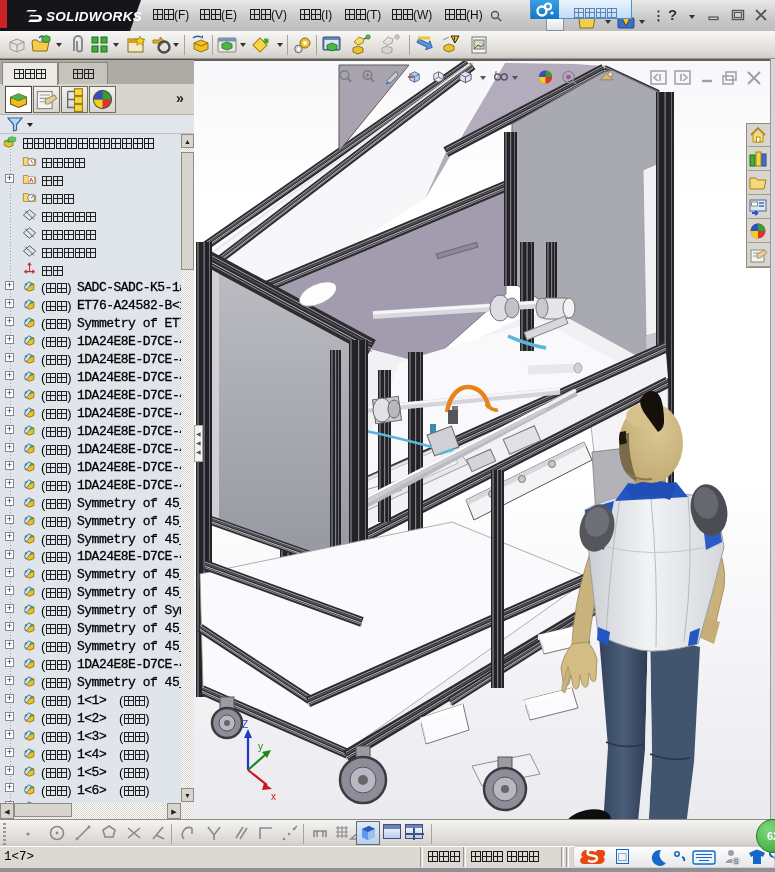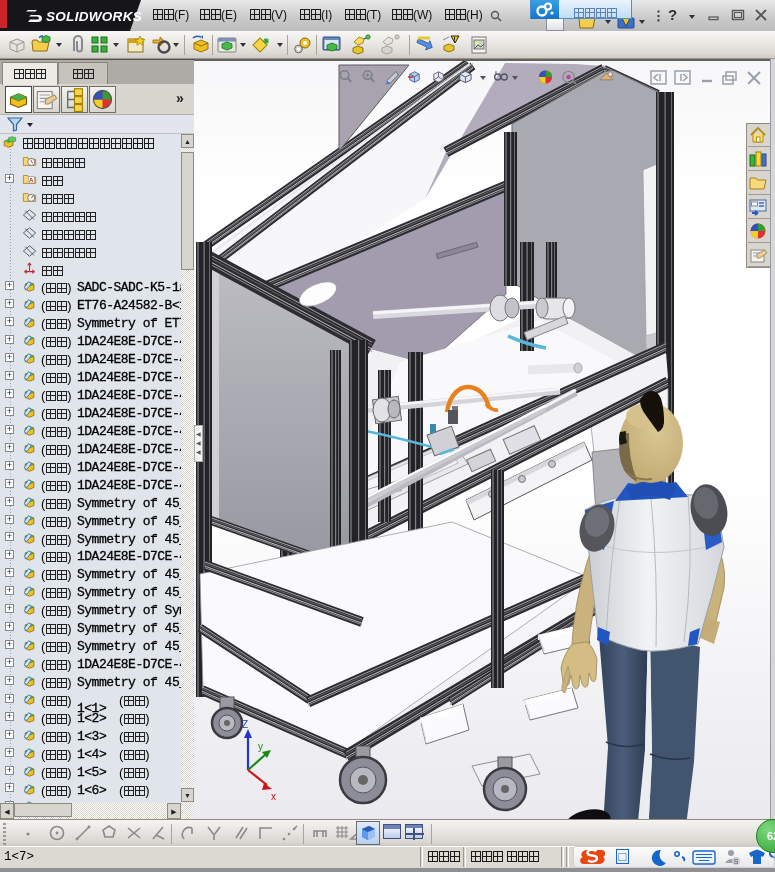--- a/index.html
+++ b/index.html
@@ -529,21 +529,21 @@
           <span class="lat" style="position:absolute;left:55px;top:3px">Symmetry of 45_4</span>
         </div>
 <span class="pbox" style="left:5px;top:560px">+</span>
         <div class="trow" style="top:555.8px;left:22px">
           <svg class="ticon" style="left:0;top:2px" viewBox="0 0 16 16">
             <path d="M3 6 L8 4 L13 6 L13 12 L8 14 L3 12 Z" fill="#f0c020" stroke="#7a5a00" stroke-width="0.8"></path>
             <path d="M3 6 L8 4 L13 6 L8 8 Z" fill="#58c058" stroke="#2a7a2a" stroke-width="0.6"></path>
             <path d="M2 10 L7 3 L10 5 L5 12 Z" fill="#cfe4f8" stroke="#3a6ea8" stroke-width="0.9"></path>
           </svg>
           <span style="position:absolute;left:19px;top:3px">(<i class="gs"></i><i class="gs"></i>)</span>
-          <span class="lat" style="position:absolute;left:55px;top:11px">1&lt;1&gt;</span>
+          <span class="lat" style="position:absolute;left:55px;top:3px">1&lt;1&gt;</span>
           <span style="position:absolute;left:97px;top:3px">(<i class="gs"></i><i class="gs"></i>)</span>
         </div>
 <span class="pbox" style="left:5px;top:578px">+</span>
         <div class="trow" style="top:573.8px;left:22px">
           <svg class="ticon" style="left:0;top:2px" viewBox="0 0 16 16">
             <path d="M3 6 L8 4 L13 6 L13 12 L8 14 L3 12 Z" fill="#f0c020" stroke="#7a5a00" stroke-width="0.8"></path>
             <path d="M3 6 L8 4 L13 6 L8 8 Z" fill="#58c058" stroke="#2a7a2a" stroke-width="0.6"></path>
             <path d="M2 10 L7 3 L10 5 L5 12 Z" fill="#cfe4f8" stroke="#3a6ea8" stroke-width="0.9"></path>
           </svg>
           <span style="position:absolute;left:19px;top:3px">(<i class="gs"></i><i class="gs"></i>)</span>

